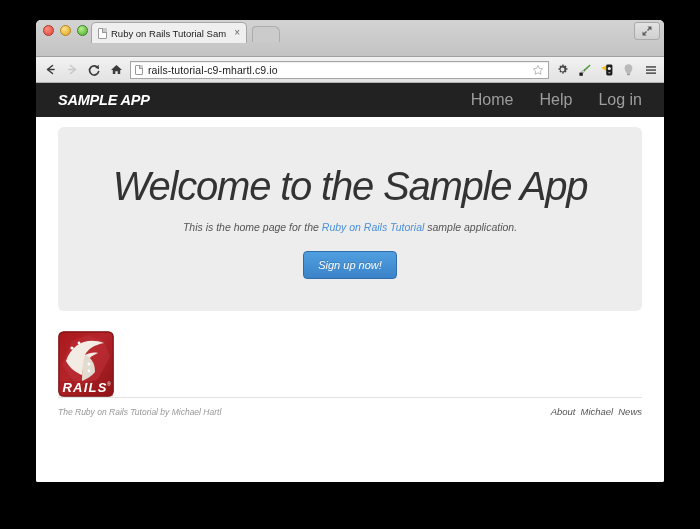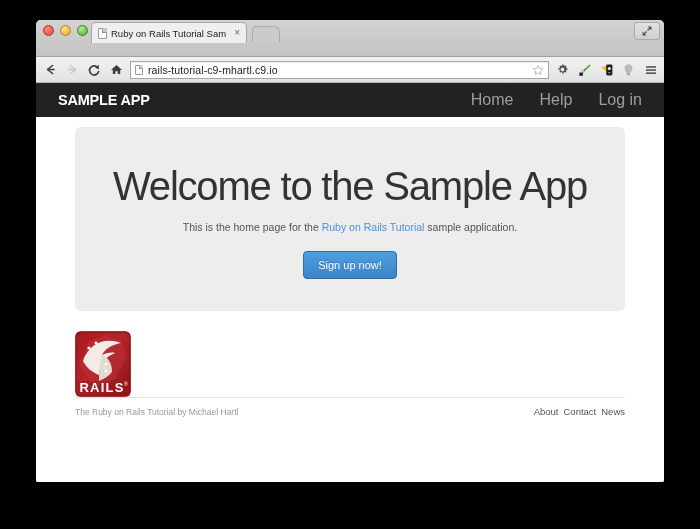--- a/index.html
+++ b/index.html
@@ -152,34 +152,35 @@
     background: #222222;
     display: flex; align-items: center;
     padding: 0 22px;
   }
   .brand {
     font-size: 14.5px;
     font-weight: bold;
     color: #ffffff;
     letter-spacing: -0.2px;
     cursor: pointer;
+    font-style: italic;
   }
   .site-nav-links {
     margin-left: auto;
     display: flex; align-items: center;
     gap: 26px;
   }
   .site-nav-links a {
     font-size: 16px;
     color: #9d9d9d;
     text-decoration: none;
     cursor: pointer;
   }
 
-  .container { padding: 0 39px; }
+  .container { padding: 0 22px; font-style: italic; }
 
   .hero {
     margin-top: 10px;
     background: #ededed;
     border-radius: 6px;
     padding: 38px 20px 32px;
     text-align: center;
   }
   .hero h1 {
     font-size: 40px;
@@ -368,20 +369,20 @@
           <rect x="0.8" y="50" width="54.4" height="15.2" rx="0" fill="#9c1619" opacity="0.35"></rect>
           <text x="27" y="61" text-anchor="middle" font-family="Liberation Sans, sans-serif" font-size="13" font-weight="bold" fill="#ffffff" letter-spacing="1.2">RAILS</text>
           <text x="49" y="55" font-family="Liberation Sans, sans-serif" font-size="5" fill="#ffffff">®</text>
         </svg>
       </div>
 
       <footer class="site-footer">
         <span class="footer-text">The Ruby on Rails Tutorial by Michael Hartl</span>
         <nav class="footer-links">
           <a href="#">About</a>
-          <a href="#">Contact</a>
+          <a href="#">Michael</a>
           <a href="#">News</a>
         </nav>
       </footer>
 
     </div>
   </div>
 </div>
 
 </body></html>

